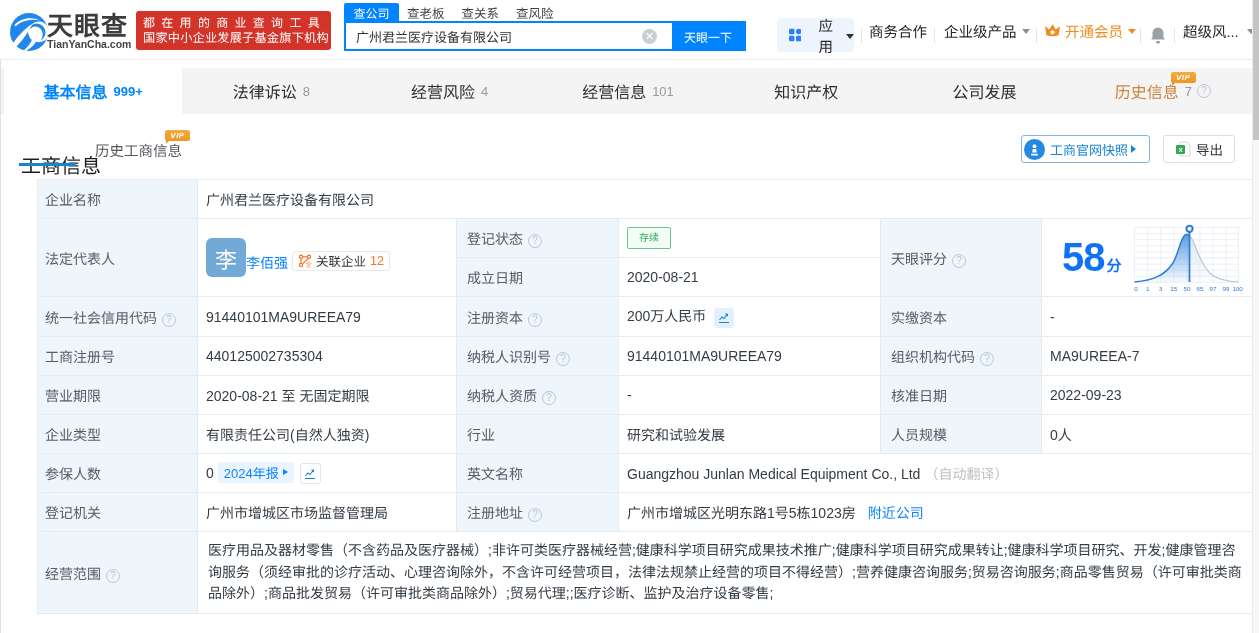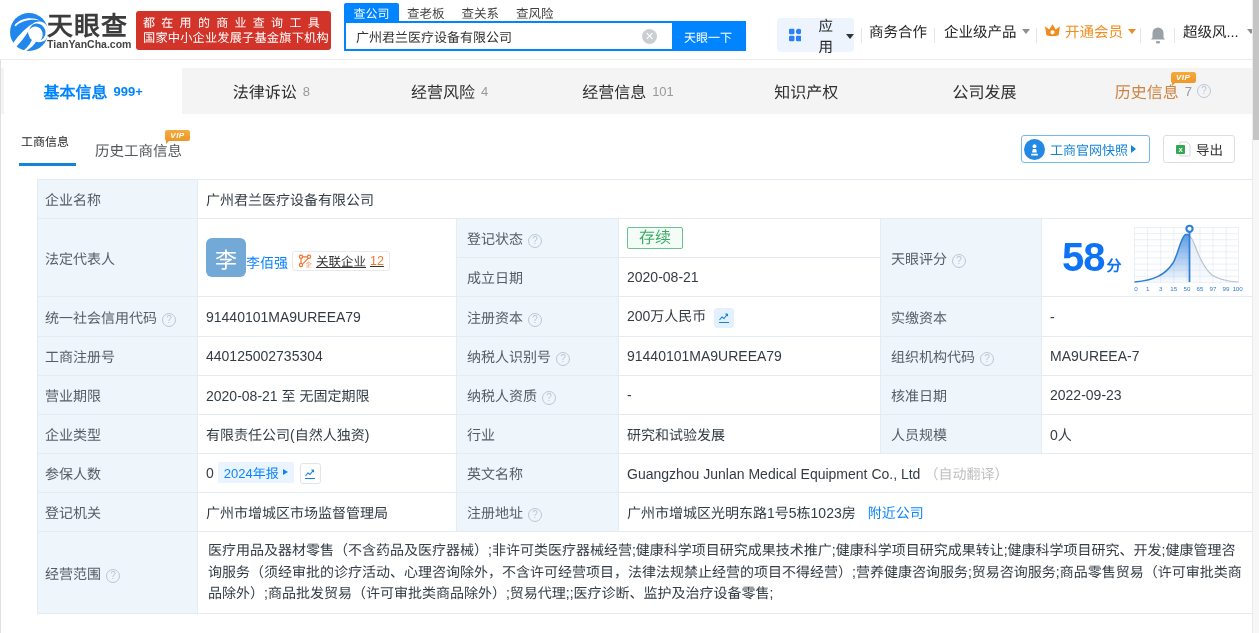--- a/index.html
+++ b/index.html
@@ -53,45 +53,45 @@
   .mtab-his { color:#cd8440; }
   .qmark { display:inline-block; width:14px; height:14px; border:1px solid #bac7d5; color:#bac7d5;
     border-radius:50%; font-size:10px; line-height:12px; text-align:center; font-weight:normal;
     margin-left:5px; }
   .vipbadge { position:absolute; background:linear-gradient(180deg,#f5ab3d,#ee9726);
     color:#fff; font-size:8px; font-weight:bold; font-style:italic; border-radius:2.5px;
     width:25px; height:11px; line-height:11px; text-align:center; letter-spacing:0.5px; }
   .vipbadge:after { content:""; position:absolute; left:1px; bottom:-3px; width:0; height:0;
     border-left:4px solid #ee9726; border-bottom:4px solid transparent; }
   
-  .subtab1 { position:absolute; left:21px; top:132px; font-size:12px; color:#1f1f1f; }
+  .subtab1 { position:absolute; left:21px; top:150px; font-size:20px; color:#1f1f1f; }
   .subline { position:absolute; left:19px; top:163px; width:57px; height:3px; background:#1584d6; }
   .subtab2 { position:absolute; left:95px; top:138.5px; font-size:14.5px; color:#54575c; }
   .btn-snap { position:absolute; left:1021px; top:135px; width:129px; height:28px;
     border:1px solid #79b7ef; border-radius:3px; background:#fff; display:flex; align-items:center; }
   .btn-snap .txt { color:#1584d8; font-size:13px; margin-left:5px; }
   .tri-r { width:0; height:0; border-top:4px solid transparent; border-bottom:4px solid transparent;
     border-left:5px solid #1584d8; margin-left:3px; }
   .btn-exp { position:absolute; left:1163px; top:135px; width:72px; height:28px;
     border:1px solid #dcdfe2; border-radius:3px; background:#fff; display:flex; align-items:center;
     justify-content:center; font-size:13.5px; color:#333; }
   
   .tbl { position:absolute; left:37px; top:179px; }
   table { border-collapse:collapse; table-layout:fixed; width:1215px; }
   td { border:1px solid #e4ebf2; font-size:14px; color:#333c45; padding:0 0 0 8px;
     overflow:hidden; white-space:nowrap; }
   td.lb { background:#eef5fb; color:#555d66; padding-left:7px; }
   td.lb2 { background:#eef5fb; color:#555d66; padding-left:10px; }
   .link { color:#0d84ff; text-decoration:none; }
   .gtag { display:inline-block; height:22px; line-height:20px; padding:0 11px;
-    border:1px solid #69c290; color:#3dab63; background:#f3fcf6; border-radius:2px; font-size:16px; }
+    border:1px solid #69c290; color:#3dab63; background:#f3fcf6; border-radius:2px; font-size:10px; }
   .avatar { width:40px; height:39px; border-radius:6px; background:#73a9d6; color:#fff;
     font-size:22px; display:inline-flex; align-items:center; justify-content:center; }
   .relbadge { display:inline-flex; align-items:center; height:20px; border:1px solid #e9e9e9;
-    border-radius:3px; padding:0 5px; font-size:12.5px; color:#333; background:#fff;text-decoration:underline; }
+    border-radius:3px; padding:0 5px; font-size:12.5px; color:#333; background:#fff; }
   .relbadge .n { color:#f3742c; margin-left:4px; }
   .score { font-size:40px; font-weight:bold; color:#0d72f5; letter-spacing:-1px; }
   .score-fen { font-size:15px; font-weight:bold; color:#0d72f5; margin-left:2px; }
   .yrtag { display:inline-flex; align-items:center; height:21px; background:#e9f4fe; color:#0d84ff;
     font-size:13px; border-radius:2px; padding:0 6px; margin-left:4px; }
   .cicon-b { display:inline-flex; width:20px; height:20px; background:#e3f0fd; border-radius:3px;
     align-items:center; justify-content:center; margin-left:8px; vertical-align:middle; }
   .cicon-w { display:inline-flex; width:21px; height:21px; border:1px solid #dfe5ec; border-radius:3px;
     align-items:center; justify-content:center; margin-left:6px; vertical-align:middle; background:#fff; }
   .gray { color:#c0c0c0; }

